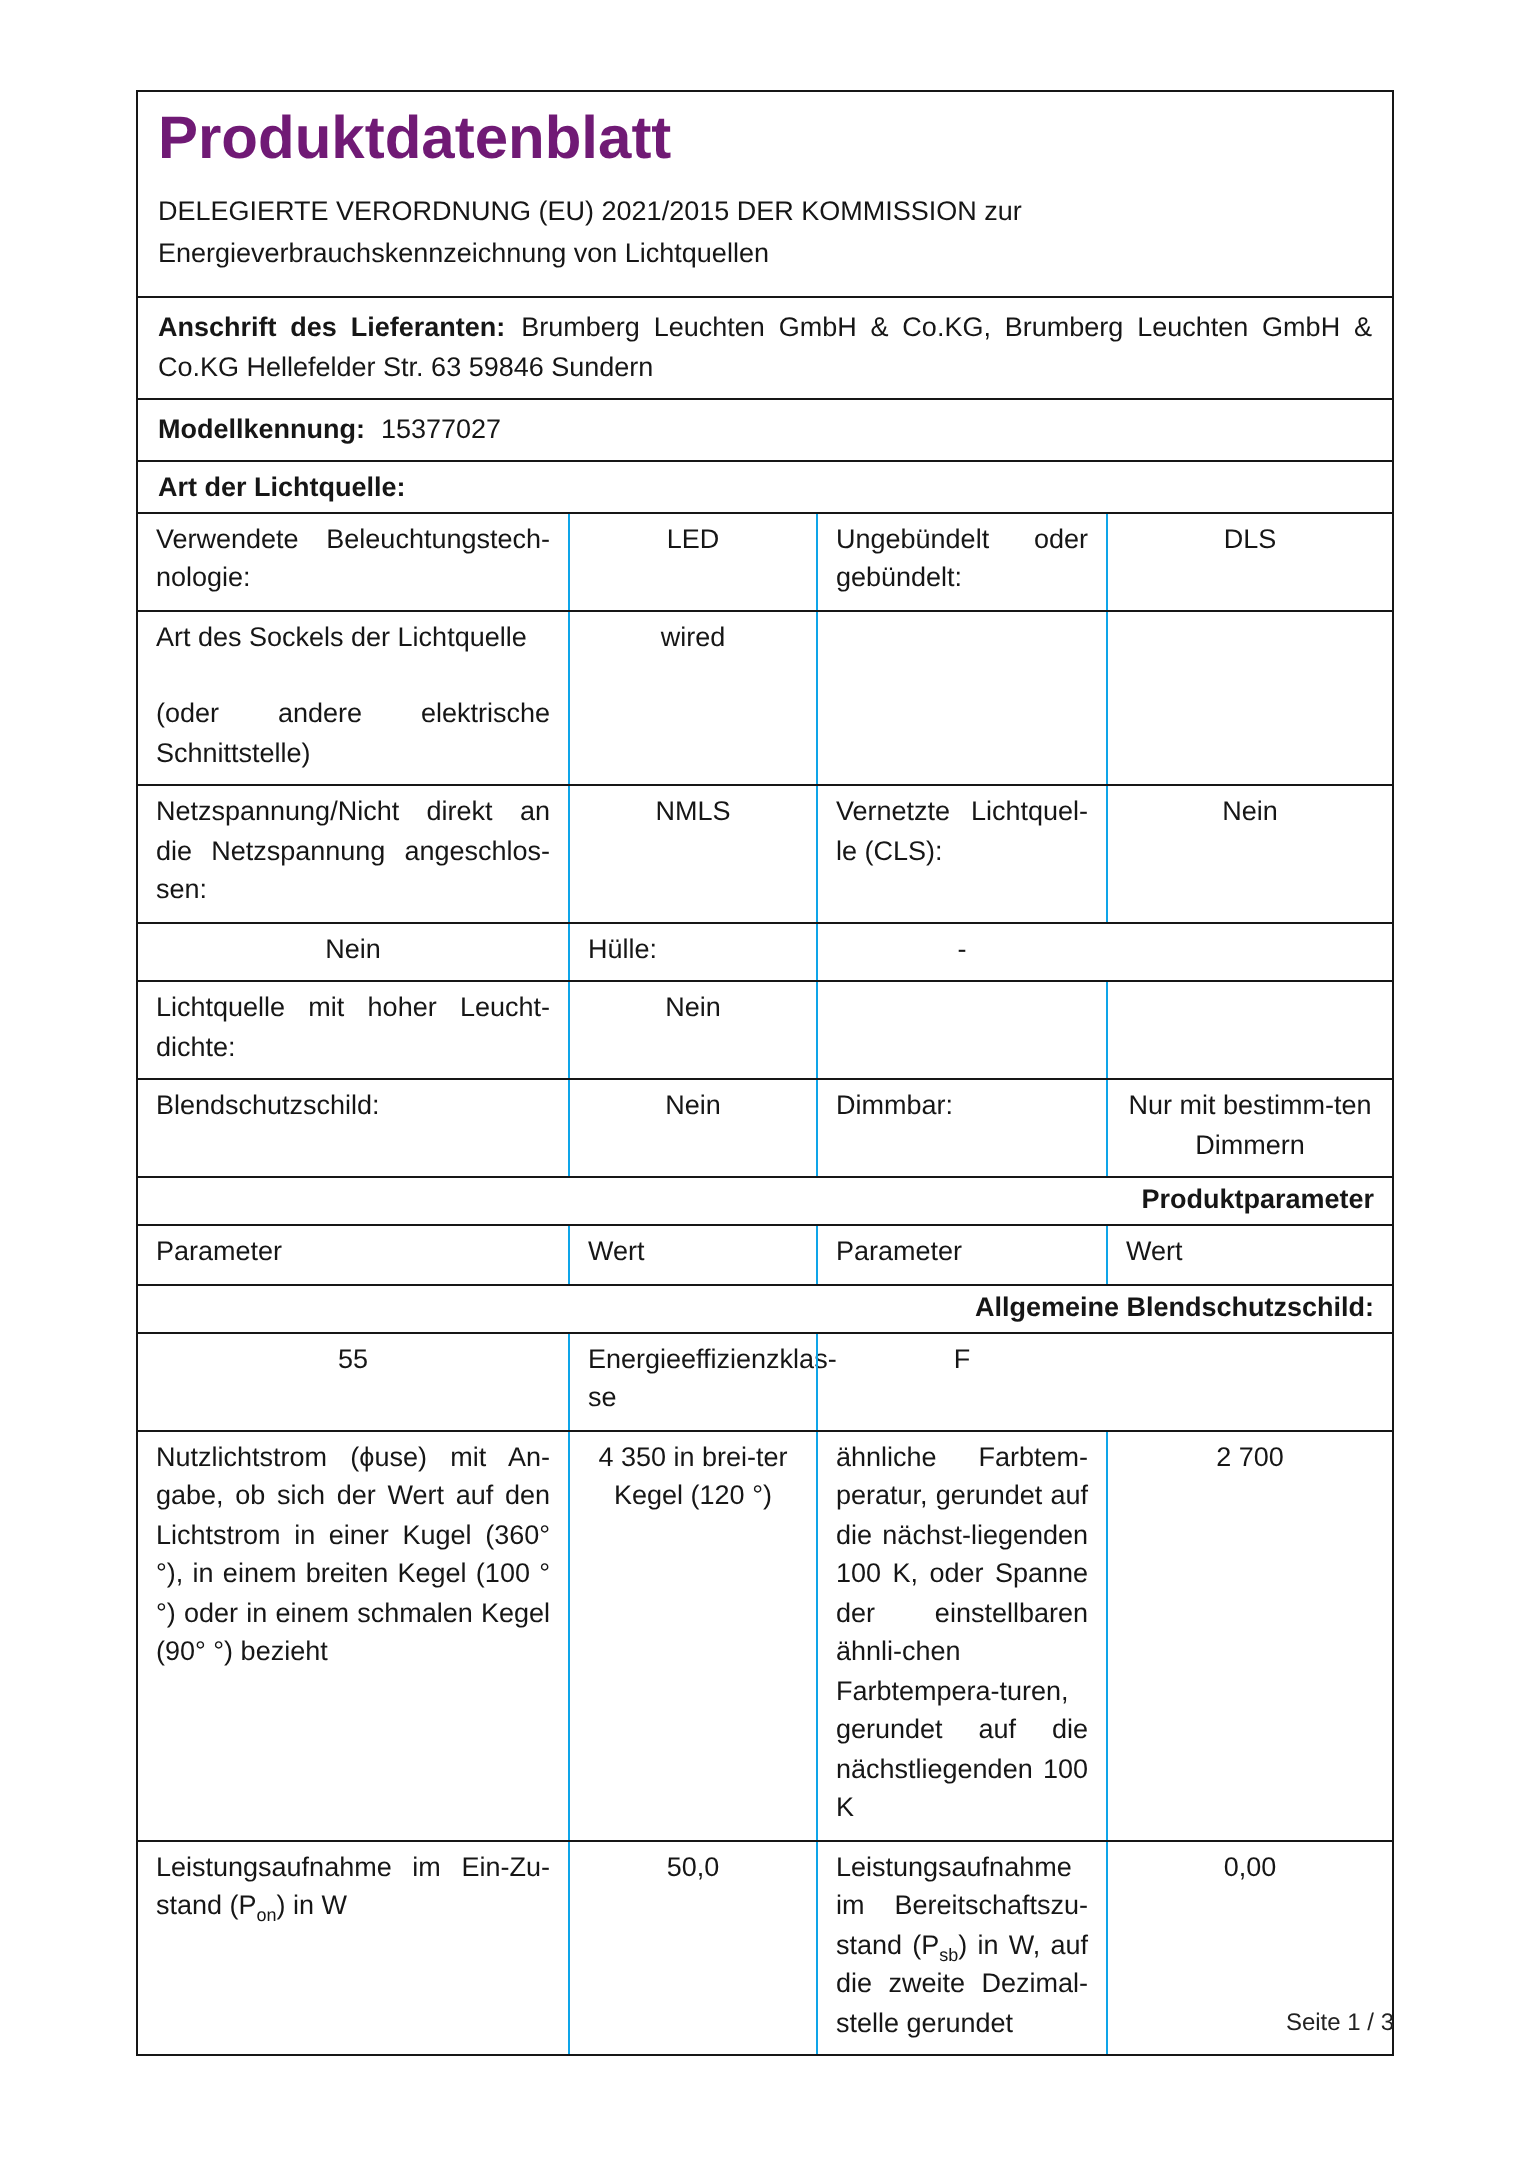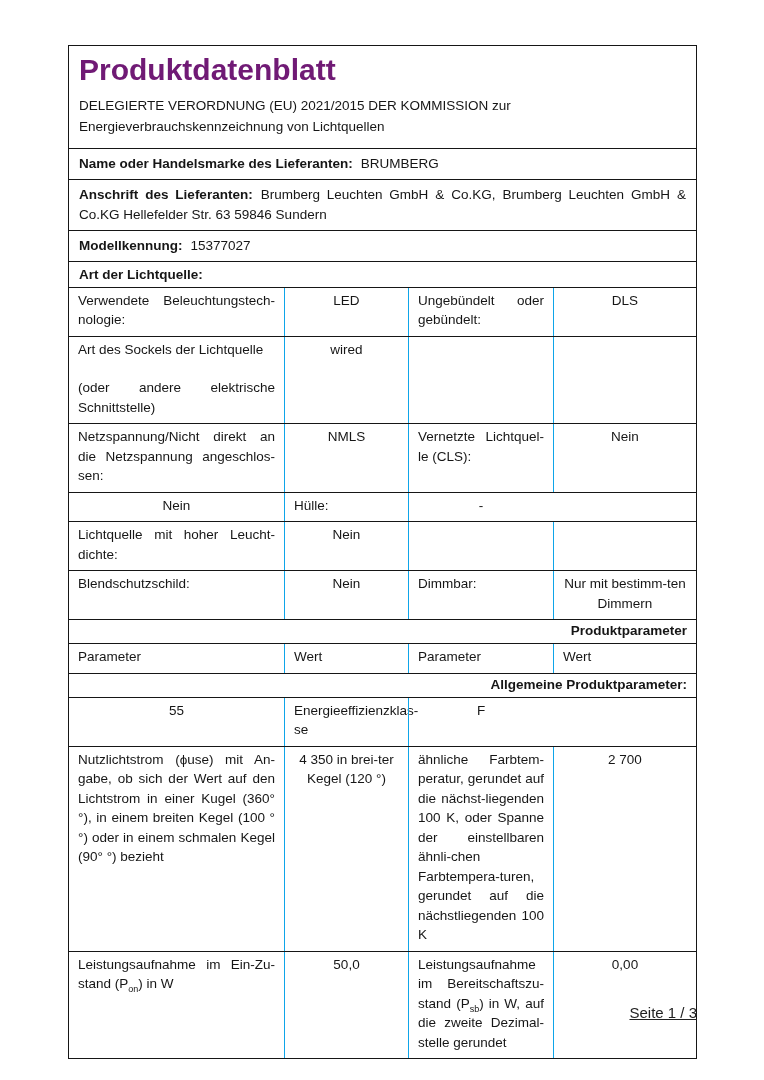--- a/index.html
+++ b/index.html
@@ -33,38 +33,35 @@
   .cp{text-align:justify;}
   .cv{text-align:center;}
   .mt{margin-top:19px;}
 
   .center-head{
     text-align:right;font-weight:bold;font-size:13.5px;padding:3px 9px 5px;
   }
   .colhead > div{text-align:left;}
 
   .footer{
-    position:absolute;right:67px;top:1004px;font-size:15px;color:#222;text-decoration:underline;
+    position:absolute;right:67px;top:1004px;font-size:12px;color:#222;
   }
   sub{font-size:9px;line-height:0;}
 </style>
 </head>
 <body>
 
 <div class="doc">
 
   <div class="row header-box">
     <h1 class="doc-title" style="color: #701a75;">Produktdatenblatt</h1>
     <p class="subtitle">DELEGIERTE VERORDNUNG (EU) 2021/2015 DER KOMMISSION zur
 Energieverbrauchskennzeichnung von Lichtquellen</p>
   </div>
 
-  <div class="row kv">
-    <span class="lbl">Name oder Handelsmarke des Lieferanten:</span><span>BRUMBERG</span>
-  </div>
 
   <div class="row kv">
     <span class="lbl">Anschrift des Lieferanten:</span><span>Brumberg Leuchten GmbH &amp; Co.KG, Brumberg Leuchten GmbH &amp; Co.KG Hellefelder Str. 63 59846 Sundern</span>
   </div>
 
   <div class="row kv">
     <span class="lbl">Modellkennung:</span><span>15377027</span>
   </div>
 
   <div class="row sec-head">Art der Lichtquelle:</div>
@@ -110,21 +107,21 @@
 
   <div class="row center-head">Produktparameter</div>
 
   <div class="row grid colhead">
     <div>Parameter</div>
     <div>Wert</div>
     <div>Parameter</div>
     <div>Wert</div>
   </div>
 
-  <div class="row center-head">Allgemeine Produktparameter:</div>
+  <div class="row center-head">Allgemeine Blendschutzschild:</div>
 
   <div class="row grid">
     <div class="cv">55</div>
     <div class="cp">Energieeffizienzklas-se</div>
     <div class="cv">F</div>
   </div>
   <div class="row grid">
     <div class="cp">Nutzlichtstrom (ϕuse) mit An-gabe, ob sich der Wert auf den Lichtstrom in einer Kugel (360° °), in einem breiten Kegel (100 °°) oder in einem schmalen Kegel (90° °) bezieht</div>
     <div class="cv">4 350 in brei-ter Kegel (120 °)</div>
     <div class="cp">ähnliche Farbtem-peratur, gerundet auf die nächst-liegenden 100 K, oder Spanne der einstellbaren ähnli-chen Farbtempera-turen, gerundet auf die nächstliegenden 100 K</div>

